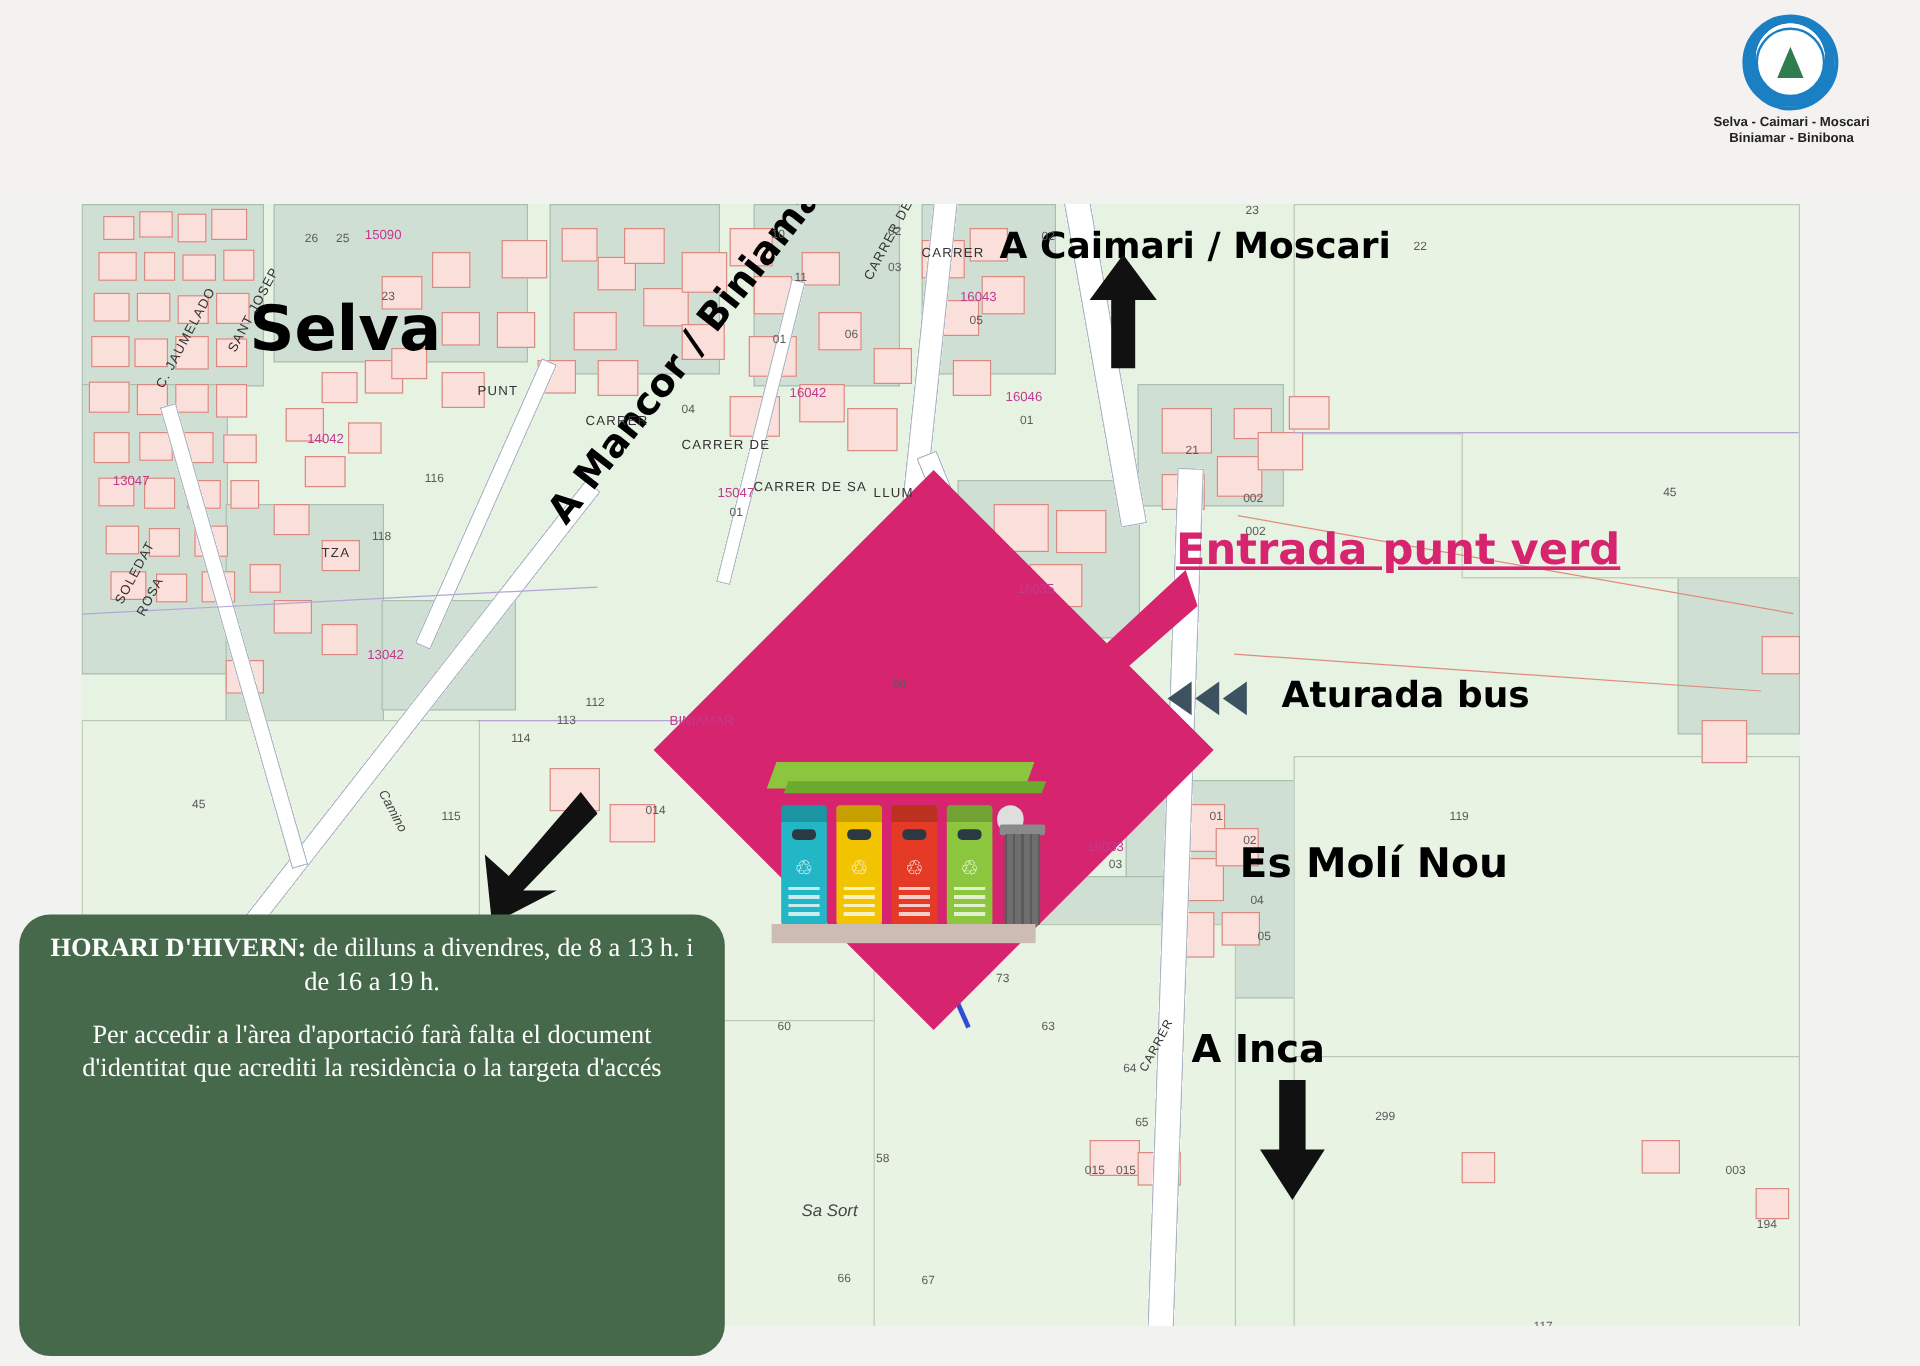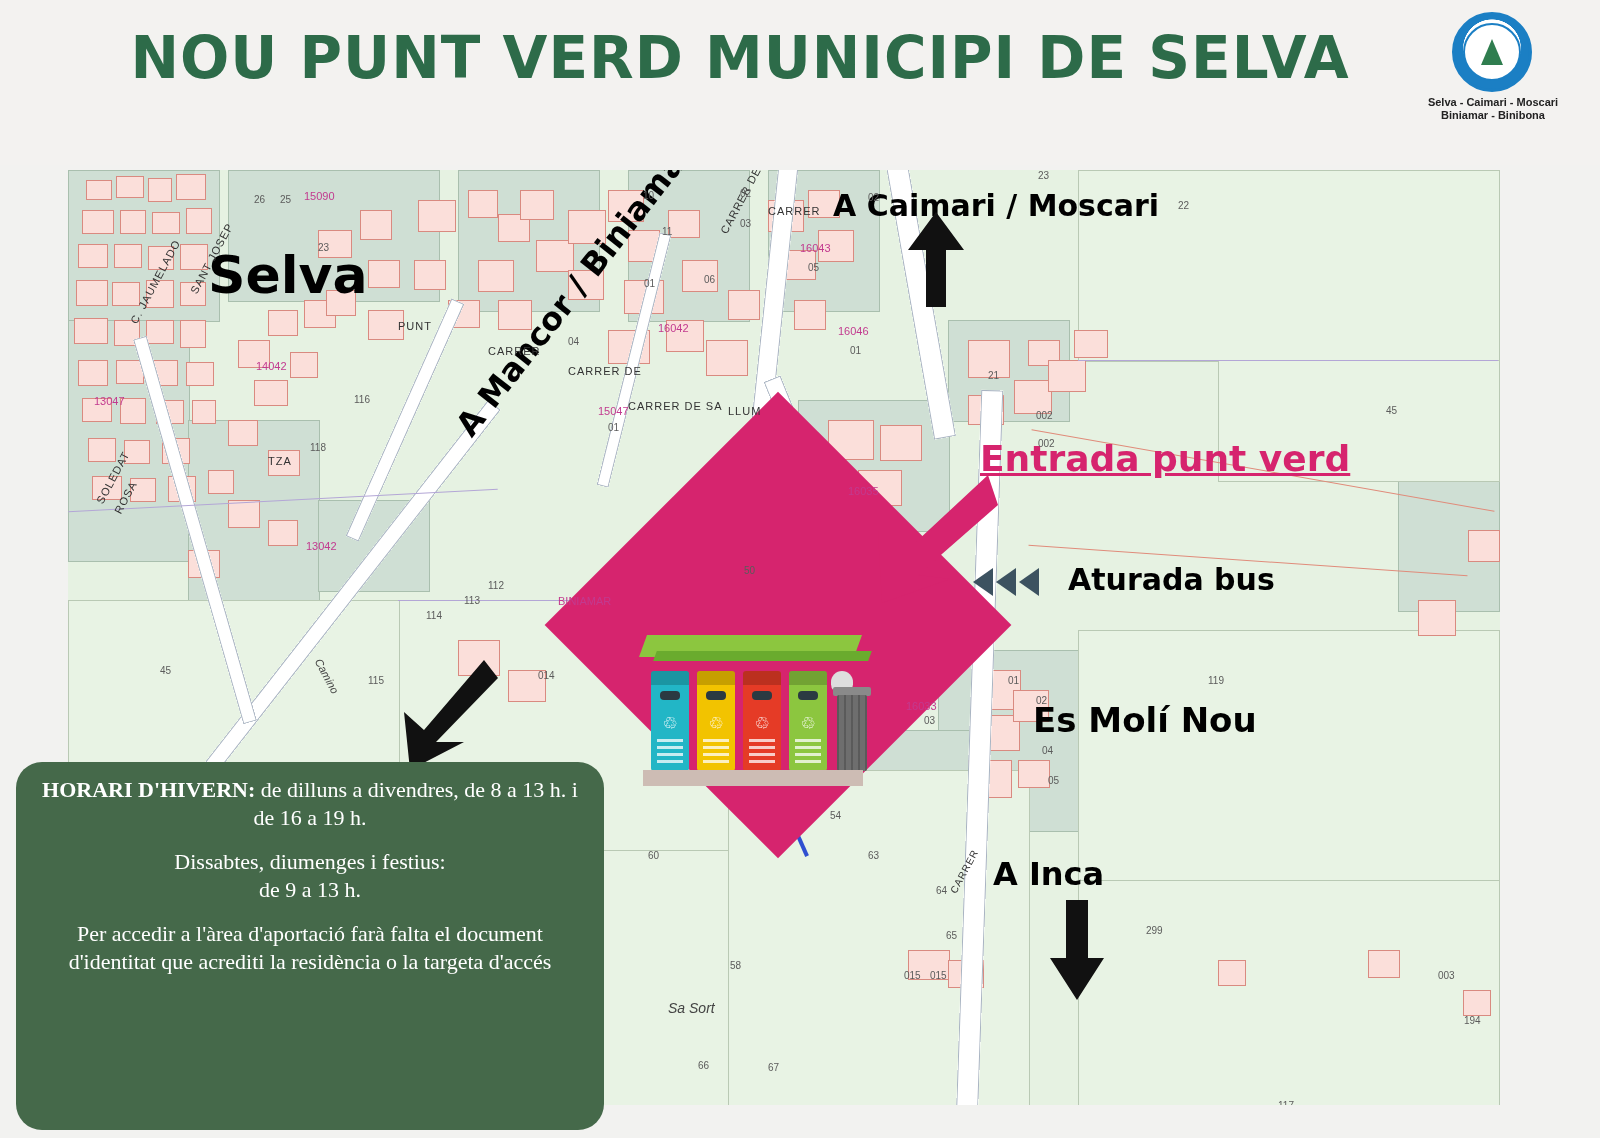--- a/index.html
+++ b/index.html
@@ -289,21 +289,20 @@
   }
   .blueline {
     position: absolute;
     background: #2f4fd0;
   }
 </style>
 </head>
 <body>
 
 <div id="header">
-  <div id="main-title">NOU PUNT VERD MUNICIPI DE SELVA</div>
 
   <div id="crest">
     <div class="crest-inner">
       <div class="crest-tree"></div>
     </div>
   </div>
   <div id="crest-label">
     Selva - Caimari - Moscari<br>Biniamar - Binibona
   </div>
 </div>
@@ -550,21 +549,21 @@
   <div class="mapnum" style="left:970px;top:268px;">002</div>
   <div class="mapnum" style="left:920px;top:200px;">21</div>
   <div class="mapnum" style="left:1318px;top:235px;">45</div>
   <div class="mapnum" style="left:1140px;top:505px;">119</div>
   <div class="mapnum" style="left:940px;top:505px;">01</div>
   <div class="mapnum" style="left:968px;top:525px;">02</div>
   <div class="mapnum pink" style="left:838px;top:530px;">16033</div>
   <div class="mapnum" style="left:856px;top:545px;">03</div>
   <div class="mapnum" style="left:974px;top:575px;">04</div>
   <div class="mapnum" style="left:980px;top:605px;">05</div>
-  <div class="mapnum" style="left:762px;top:640px;">54</div>
+  <div class="mapnum" style="left:762px;top:640px;">73</div>
   <div class="mapnum" style="left:800px;top:680px;">63</div>
   <div class="mapnum" style="left:868px;top:715px;">64</div>
   <div class="mapnum" style="left:878px;top:760px;">65</div>
   <div class="mapnum" style="left:630px;top:890px;">66</div>
   <div class="mapnum" style="left:700px;top:892px;">67</div>
   <div class="mapnum" style="left:662px;top:790px;">58</div>
   <div class="mapnum" style="left:580px;top:680px;">60</div>
   <div class="mapnum" style="left:836px;top:800px;">015</div>
   <div class="mapnum" style="left:862px;top:800px;">015</div>
   <div class="mapnum" style="left:1078px;top:755px;">299</div>
@@ -594,16 +593,14 @@
     <div class="tri-left"></div>
     <div class="tri-left"></div>
     <div class="tri-left"></div>
   </div>
 </div>
 
 <div id="info-box">
   <p>
     <b>HORARI D'HIVERN:</b><span> de dilluns a divendres, de 8 a 13 h. i de 16 a 19 h.</span>
   </p>
-  <p style="white-space:pre-line;">Dissabtes, diumenges i festius:
-de 9 a 13 h.</p>
   <p>Per accedir a l'àrea d'aportació farà falta el document d'identitat que acrediti la residència o la targeta d'accés</p>
 </div>
 
 </body></html>

